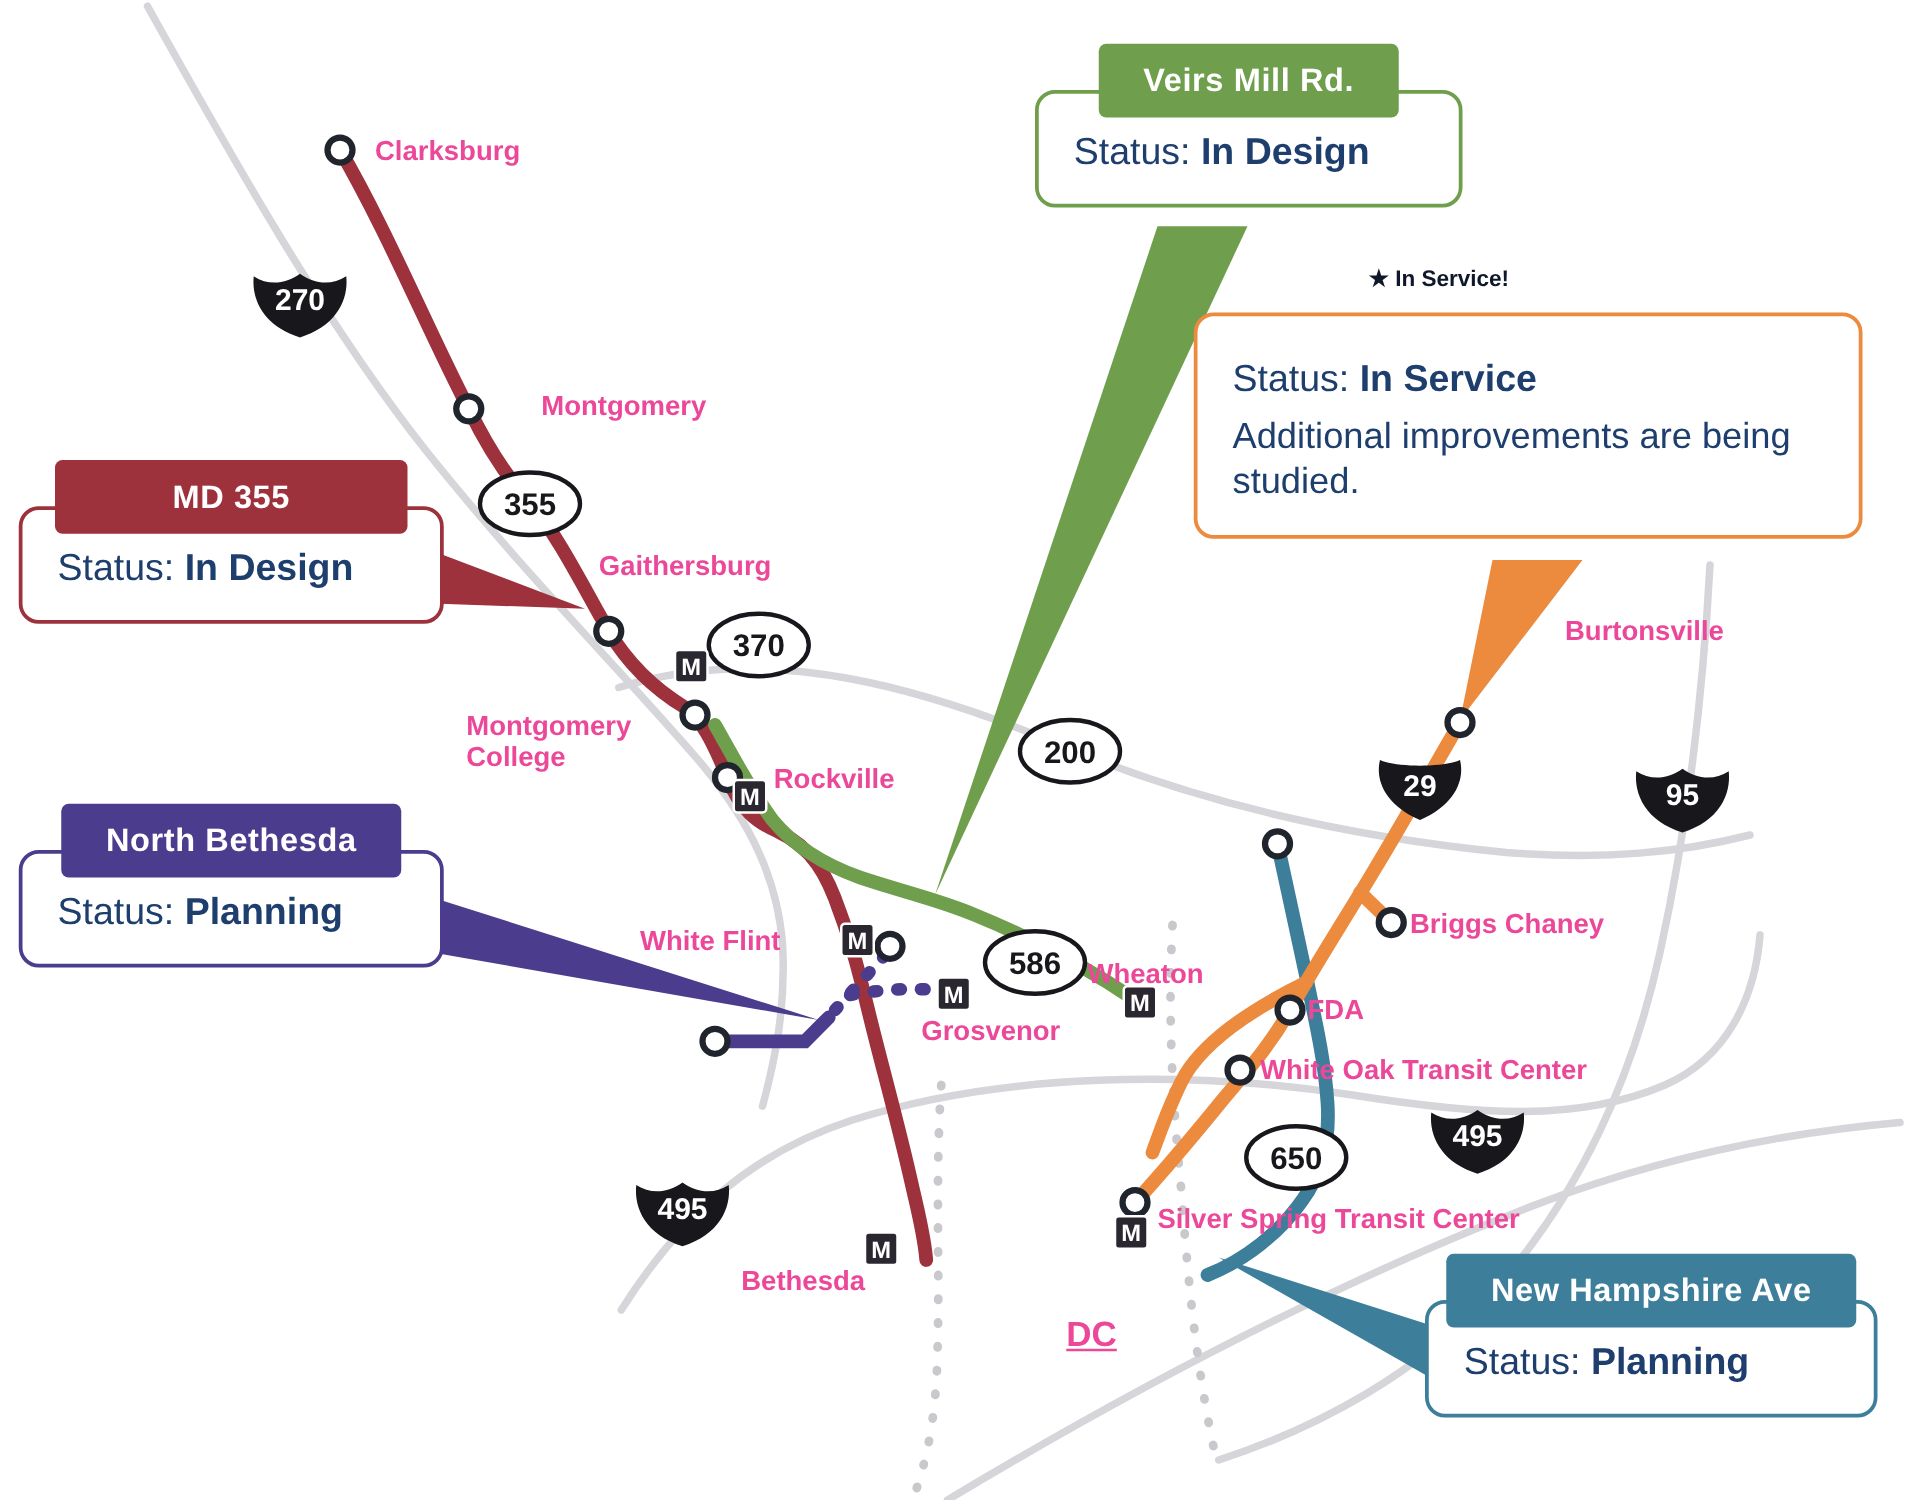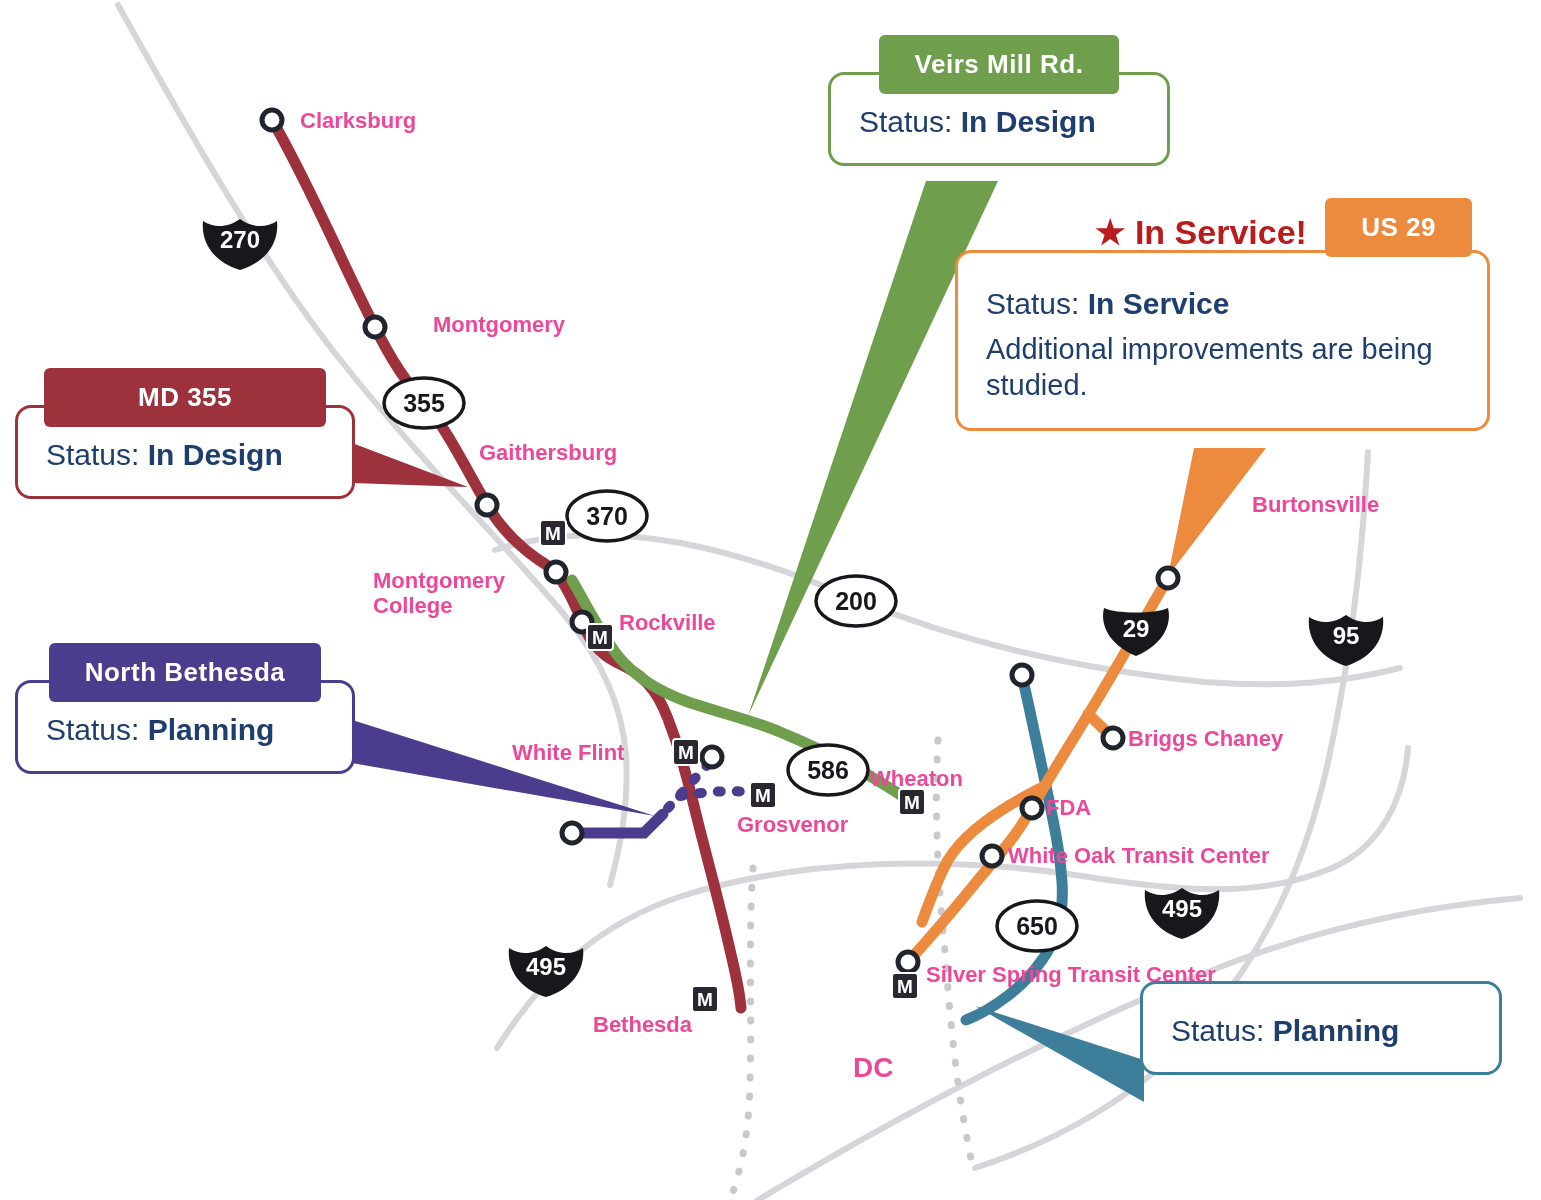--- a/index.html
+++ b/index.html
@@ -33,21 +33,21 @@
     position:relative; z-index:1; background:#ffffff;
     border:3px solid #ef4444; border-radius:16px; margin-top:-22px;
     padding:30px 28px 24px; font-size:30px; color:#1e3f6e;
   }
   .status-line { white-space:nowrap; }
   .status-value { font-weight:bold; }
   .callout-note { margin-top:10px; font-size:29px; line-height:1.25; }
 
   .inservice-note {
     position:absolute; left:140px; top:14px; z-index:3;
-    color:#b91c1c; font-weight:bold; font-size:34px; white-space:nowrap;
+    color:#0f172a; font-weight:bold; font-size:18px; white-space:nowrap;
   }
 </style>
 </head>
 <body>
 
 <div class="stage">
 
   <svg class="map" width="1541" height="1200" viewBox="0 0 1541 1200">
 
     <g fill="none" stroke="#d6d6da" stroke-width="6" stroke-linecap="round">
@@ -182,35 +182,34 @@
   <div class="place-label" style="left:619px; top:610px;">Rockville</div>
   <div class="place-label" style="left:512px; top:740px;">White Flint</div>
   <div class="place-label" style="left:737px; top:812px;">Grosvenor</div>
   <div class="place-label" style="left:870px; top:766px;">Wheaton</div>
   <div class="place-label" style="left:593px; top:1012px;">Bethesda</div>
   <div class="place-label" style="left:1252px; top:492px;">Burtonsville</div>
   <div class="place-label" style="left:1128px; top:726px;">Briggs Chaney</div>
   <div class="place-label" style="left:1046px; top:795px;">FDA</div>
   <div class="place-label" style="left:1008px; top:843px;">White Oak Transit Center</div>
   <div class="place-label" style="left:926px; top:962px;">Silver Spring Transit Center</div>
-  <div class="place-label dc-label" style="left:853px; top:1052px;">DC</div>
+  <div class="place-label dc-label" style="left:853px; top:1052px;text-decoration:underline;">DC</div>
 
   <div class="callout" style="left:828px; top:35px; width:342px;">
     <div class="callout-tab" style="background:#6f9e4c;">Veirs Mill Rd.</div>
     <div class="callout-body" style="border-color:#6f9e4c;">
       <div class="status-line">
         <span>Status:</span>
         <span class="status-value">In Design</span>
       </div>
     </div>
   </div>
 
   <div class="callout" style="left:955px; top:198px; width:535px;">
     <div class="inservice-note">★ In Service!</div>
-    <div class="callout-tab" style="background:#ec8a3e; position:absolute; right:18px; top:0; margin:0;">US 29</div>
     <div class="callout-body" style="border-color:#ec8a3e; margin-top:0; padding-top:34px; position:relative; top:52px;">
       <div class="status-line">
         <span>Status:</span>
         <span class="status-value">In Service</span>
       </div>
       <div class="callout-note">Additional improvements are being studied.</div>
     </div>
   </div>
 
   <div class="callout" style="left:15px; top:368px; width:340px;">
@@ -227,20 +226,21 @@
     <div class="callout-tab" style="background:#4c3c8e;">North Bethesda</div>
     <div class="callout-body" style="border-color:#4c3c8e;">
       <div class="status-line">
         <span>Status:</span>
         <span class="status-value">Planning</span>
       </div>
     </div>
   </div>
 
   <div class="callout" style="left:1140px; top:1003px; width:362px;">
+    <div class="callout-tab" style="background:#3d7f9b;">New Hampshire Ave</div>
     <div class="callout-body" style="border-color:#3d7f9b;">
       <div class="status-line">
         <span>Status:</span>
         <span class="status-value">Planning</span>
       </div>
     </div>
   </div>
 
 </div>
 

